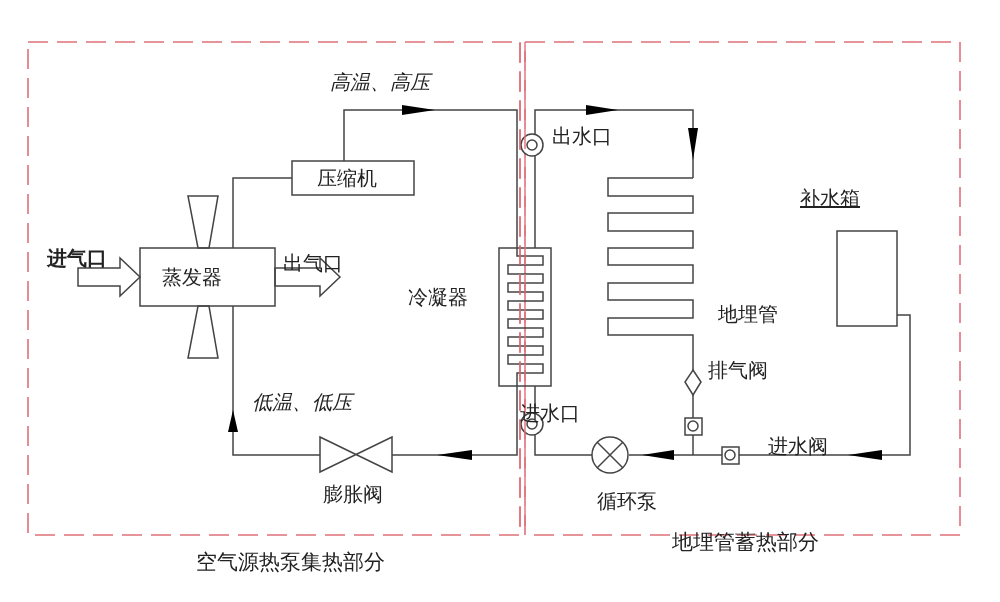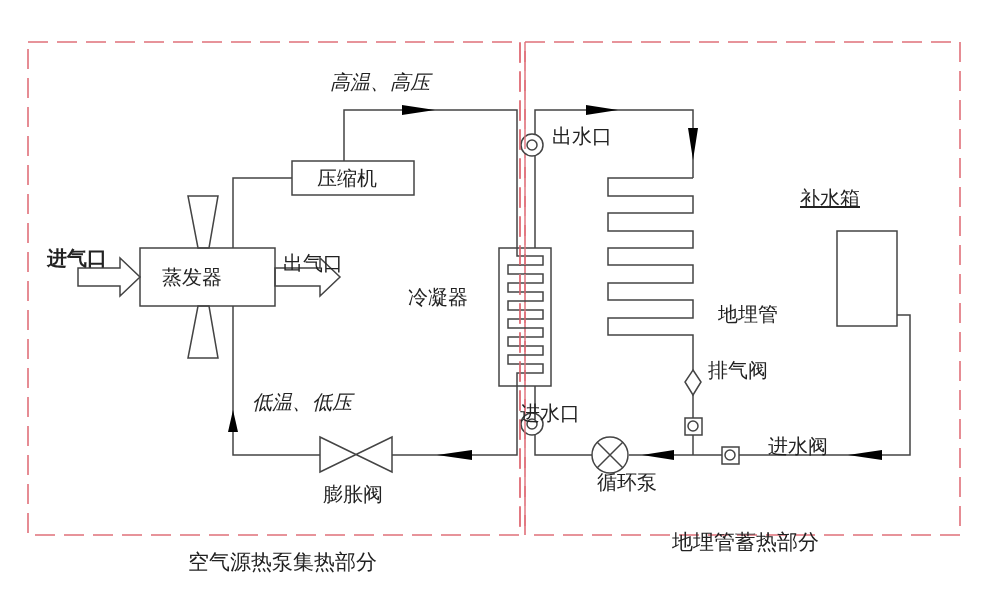--- a/index.html
+++ b/index.html
@@ -86,16 +86,16 @@
 <div class="lbl" style="left:283px;top:253px;">出气口</div>
 <div class="lbl" style="left:162px;top:267px;">蒸发器</div>
 <div class="lbl" style="left:408px;top:287px;">冷凝器</div>
 <div class="lbl" style="left:252px;top:392px;font-style:italic;">低温、低压</div>
 <div class="lbl" style="left:323px;top:484px;">膨胀阀</div>
 <div class="lbl" style="left:552px;top:126px;text-align:right;">出水口</div>
 <div class="lbl" style="left:520px;top:403px;">进水口</div>
 <div class="lbl" style="left:718px;top:260px;margin-top:44px;">地埋管</div>
 <div class="lbl" style="left:708px;top:360px;text-align:right;">排气阀</div>
 <div class="lbl" style="left:720px;top:436px;margin-left:48px;">进水阀</div>
-<div class="lbl" style="left:597px;top:472px;">循环泵</div>
+<div class="lbl" style="left:597px;top:491px;">循环泵</div>
 <div class="lbl" style="left:800px;top:188px;text-decoration:underline;">补水箱</div>
-<div class="lbl big" style="left:188px;top:552px;">空气源热泵集热部分</div>
+<div class="lbl big" style="left:196px;top:552px;">空气源热泵集热部分</div>
 <div class="lbl big" style="left:672px;top:532px;text-align:center;">地埋管蓄热部分</div>
 
 </body></html>

